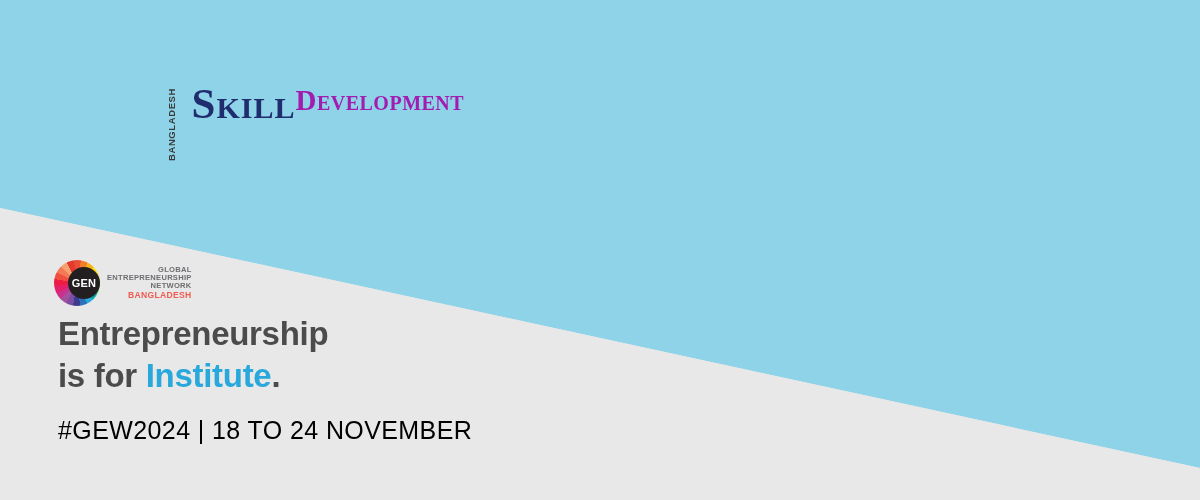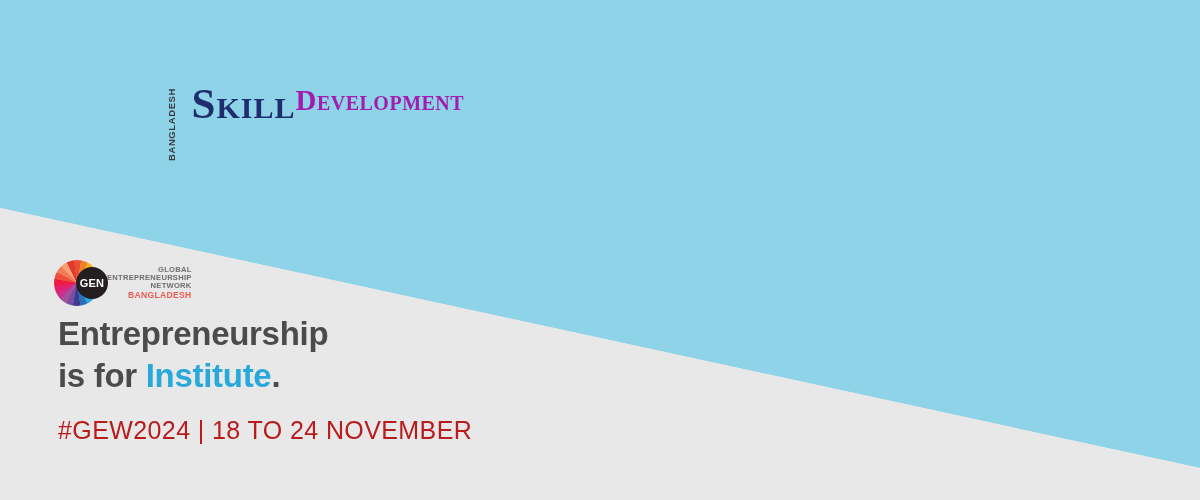--- a/index.html
+++ b/index.html
@@ -144,21 +144,21 @@
       #e5206a 252deg 270deg,
       #ec1c45 270deg 288deg,
       #f04e3e 288deg 306deg,
       #f47a57 306deg 324deg,
       #f7a072 324deg 342deg,
       #e23b2e 342deg 360deg
     );
   }
   .gen-disc {
     position: absolute;
-    left: 22px;
+    left: 14px;
     top: 7px;
     width: 32px;
     height: 32px;
     border-radius: 50%;
     background: #231f20;
     display: flex;
     align-items: center;
     justify-content: center;
   }
   .gen-disc-text {
@@ -204,21 +204,21 @@
   }
   .tagline .accent { color: #29a8dc; }
 
   
   .dateline {
     position: absolute;
     left: 58px;
     top: 416px;
     font-family: "Liberation Sans", sans-serif;
     font-size: 25px;
-    color: #b91c1c;
+    color: #000000;
     letter-spacing: 0.4px;
     white-space: nowrap;
   }
 </style>
 </head>
 <body>
 
 <div class="banner">
 
   <div class="bg-blue"></div>

